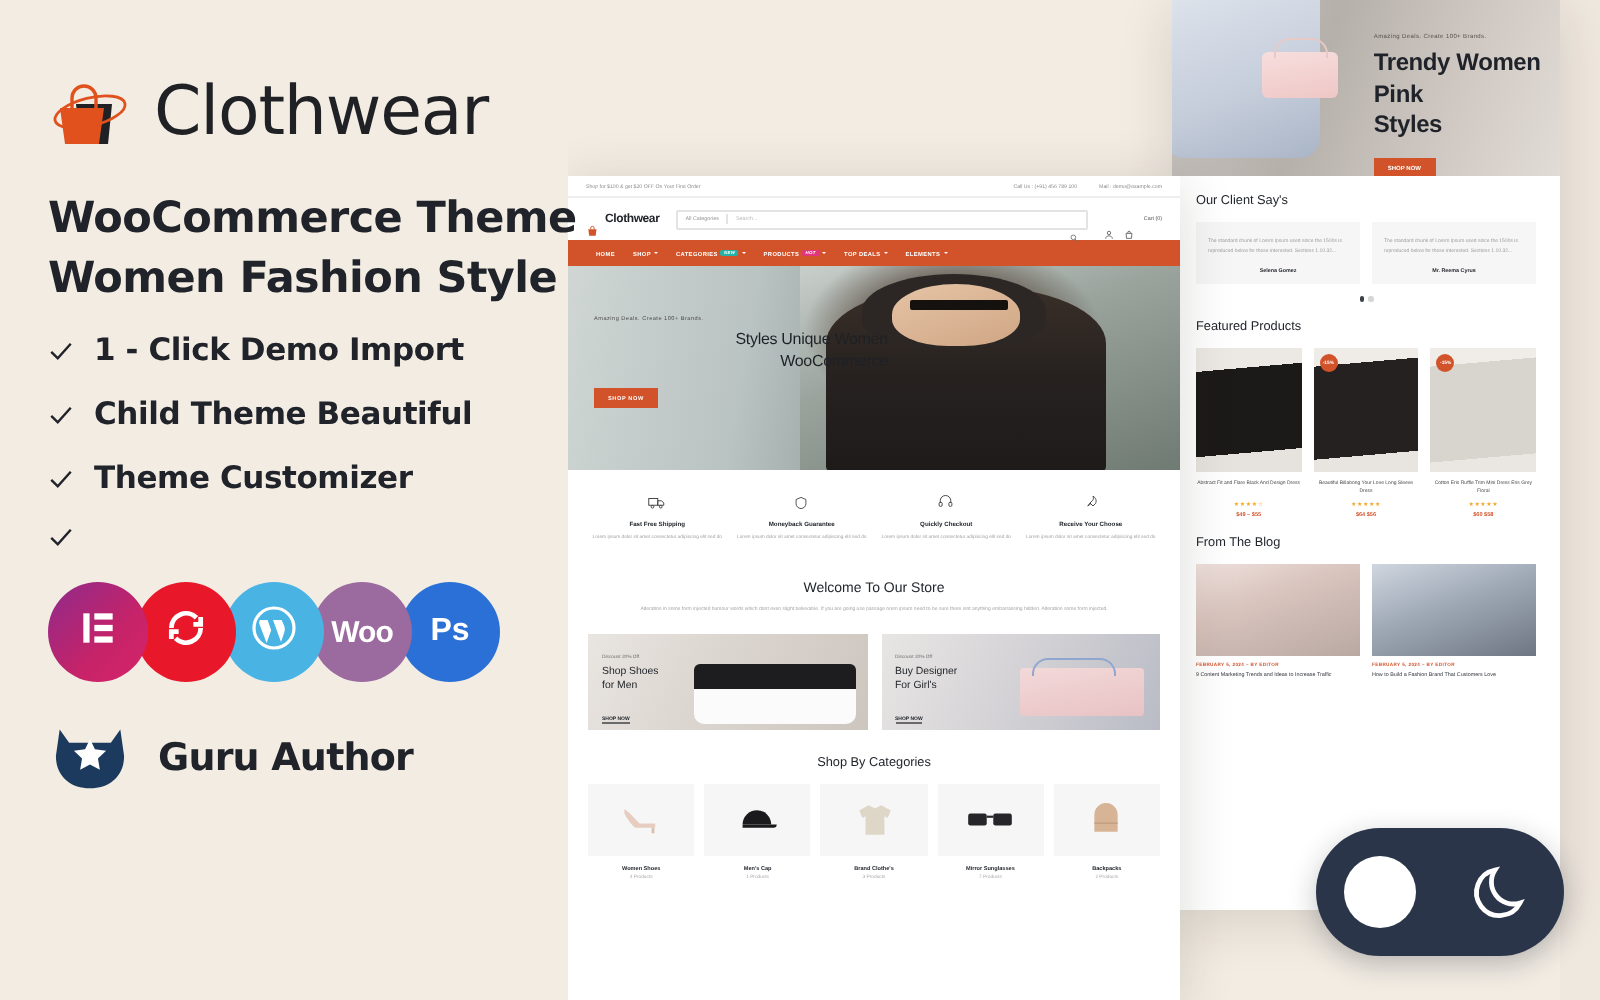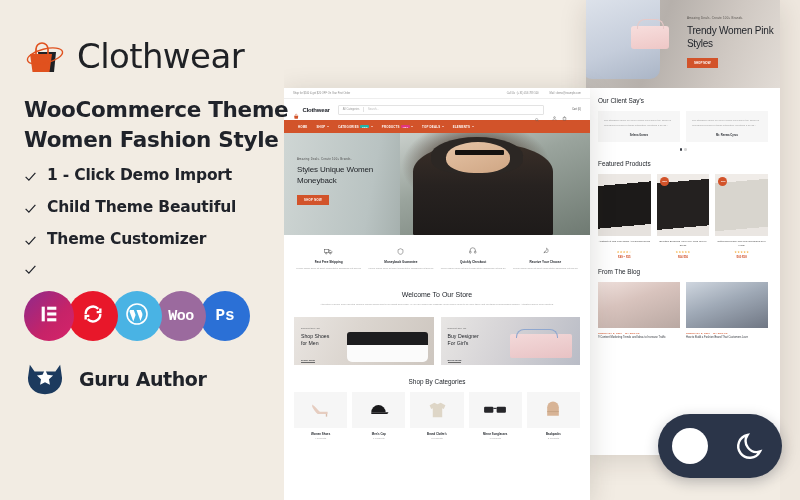--- a/index.html
+++ b/index.html
@@ -20,21 +20,21 @@
   .tagline { margin-top: 13px; font-size: 21.5px; line-height: 1.38; font-weight: 700; color: #20232a; letter-spacing: -0.3px; font-family: "DejaVu Sans", sans-serif; }
 
   .feat-list { margin-top: 12px; }
   .feat-item { display: flex; align-items: center; gap: 10px; margin-bottom: 14px; }
   .feat-check { width: 13px; height: 13px; flex: none; }
   .feat-label { font-size: 15.5px; font-weight: 700; color: #20232a; letter-spacing: -0.2px; font-family: "DejaVu Sans", sans-serif; }
 
   .badge-row { margin-top: 16px; display: flex; align-items: center; }
   .badge { width: 50px; height: 50px; border-radius: 50%; display: flex; align-items: center; justify-content: center;
            color: #fff; font-weight: 700; font-size: 17px; position: relative; }
-  .badge + .badge { margin-left: -6px; font-family: Liberation Mono, monospace; }
+  .badge + .badge { margin-left: -6px; }
   .b1 { background: linear-gradient(135deg,#8e2a8c 0%,#c62368 60%,#d6246a 100%); z-index: 5; }
   .b2 { background: #e8172a; z-index: 4; }
   .b3 { background: #49b3e4; z-index: 3; }
   .b4 { background: #9b6a9e; z-index: 2; }
   .b5 { background: #2b70d6; z-index: 1; }
 
   .author-row { margin-top: 20px; display: flex; align-items: center; gap: 13px; }
   .author-icon { width: 42px; height: 36px; flex: none; }
   .author-name { font-size: 19px; font-weight: 700; color: #20232a; letter-spacing: -0.4px; font-family: "DejaVu Sans", sans-serif; }
 
@@ -75,21 +75,21 @@
   .hero-figure { position: absolute; right: 12%; top: 10%; width: 46%; height: 94%;
                  background: linear-gradient(180deg,#3a2f28 0%,#272220 45%,#1d1a19 100%);
                  border-radius: 46% 46% 10% 10% / 30% 30% 6% 6%; }
   .hero-head { position: absolute; right: 26%; top: 9%; width: 21%; height: 30%;
                background: linear-gradient(160deg,#e6c4a6,#cfa684); border-radius: 50% 50% 44% 44%; }
   .hero-hair { position: absolute; right: 22%; top: 4%; width: 30%; height: 36%;
                background: #2c2724; border-radius: 50% 50% 38% 38%; }
   .hero-glass { position: absolute; right: 28%; top: 17%; width: 16%; height: 4.5%; background: #14110f; border-radius: 1px; }
   .hero-txt { position: absolute; left: 13px; top: 24px; width: 48%; }
   .hero-eyebrow { font-size: 2.8px; color: #4b4b4b; letter-spacing: .25px; margin-bottom: 4px; }
-  .hero-title { font-size: 8px; line-height: 1.35; color: #1e2126; font-weight: 400; letter-spacing: -.15px; }
+  .hero-title { font-size: 8px; line-height: 1.35; color: #1e2126; font-weight: 400; letter-spacing: -.15px; text-align: right; }
   .hero-btn { margin-top: 7px; display: inline-block; background: #d2532a; color: #fff; font-size: 2.8px;
               font-weight: 700; padding: 3px 7px; letter-spacing: .3px; }
 
   
   .services { background: #fff; display: flex; padding: 11px 10px 10px; gap: 3px; }
   .svc { flex: 1; text-align: center; }
   .svc-ico { height: 10px; display: flex; align-items: center; justify-content: center; margin-bottom: 4px; }
   .svc-t { font-size: 3.1px; font-weight: 700; color: #22262c; margin-bottom: 2.5px; }
   .svc-d { font-size: 2.4px; color: #a0a0a0; line-height: 1.7; }
   .hr-thin { height: .5px; background: #ececec; margin: 0 10px; }
@@ -128,21 +128,21 @@
   .rbanner { height: 88px; position: relative; overflow: hidden;
              background: linear-gradient(110deg,#c8c4c0 0%,#b6b0ab 38%,#cfc8c2 70%,#e2dcd6 100%); }
   .rbanner-legs { position: absolute; left: -2%; top: -6%; width: 40%; height: 96%;
                   background: linear-gradient(160deg,#dfe4ec 0%,#c5cddb 60%,#aab5c6 100%); border-radius: 0 0 10px 10px; }
   .rbanner-bag { position: absolute; left: 23%; top: 30%; width: 20%; height: 26%;
                  background: linear-gradient(170deg,#f7dedd,#eec7c6); border-radius: 3px; }
   .rbanner-bag:after { content:""; position: absolute; left: 16%; top: -34%; width: 64%; height: 42%;
                  border: 1.4px solid #e7c9c8; border-bottom: none; border-radius: 8px 8px 0 0; }
   .rbanner-txt { position: absolute; left: 52%; top: 18%; width: 46%; }
   .rb-eyebrow { font-size: 3px; color: #56524e; letter-spacing: .2px; margin-bottom: 4px; }
-  .rb-title { font-size: 10px; line-height: 1.32; color: #1f2228; letter-spacing: -.2px; }
+  .rb-title { font-size: 12px; line-height: 1.32; color: #1f2228; letter-spacing: -.2px; font-weight: bold; }
   .rb-btn { margin-top: 8px; display: inline-block; background: #d2532a; color: #fff; font-size: 3px; font-weight: 700; padding: 3px 7px; }
 
   .rsec { padding: 9px 12px 0; }
   .rsec-t { font-size: 6.4px; color: #22262c; margin-bottom: 7px; }
   .testi-row { display: flex; gap: 6px; }
   .testi { flex: 1; background: #f6f6f6; padding: 7px 6px 5px; }
   .testi-q { font-size: 2.5px; color: #9d9d9d; line-height: 2; margin-bottom: 6px; }
   .testi-n { font-size: 2.7px; font-weight: 700; color: #2a2d33; text-align: center; }
   .dots { display: flex; gap: 2px; justify-content: center; margin-top: 6px; }
   .dot { width: 2.5px; height: 2.5px; border-radius: 50%; background: #d6d6d6; }
@@ -344,21 +344,21 @@
     <div class="hero">
       <div class="hero-photo"></div>
       <div class="hero-figure"></div>
       <div class="hero-hair"></div>
       <div class="hero-head"></div>
       <div class="hero-glass"></div>
       <div class="hero-txt">
         <div class="hero-eyebrow">Amazing Deals. Create 100+ Brands.</div>
         <div class="hero-title">
           <div>Styles Unique Women</div>
-          <div>Moneyback</div>
+          <div>WooCommerce</div>
         </div>
         <div class="hero-btn">SHOP NOW</div>
       </div>
     </div>
 
     <div class="services">
       <div class="svc">
         <div class="svc-ico">
           <svg viewBox="0 0 24 18" width="9" height="7">
               <rect x="1" y="3" width="12" height="9" fill="none" stroke="#444" stroke-width="1.3"></rect>

